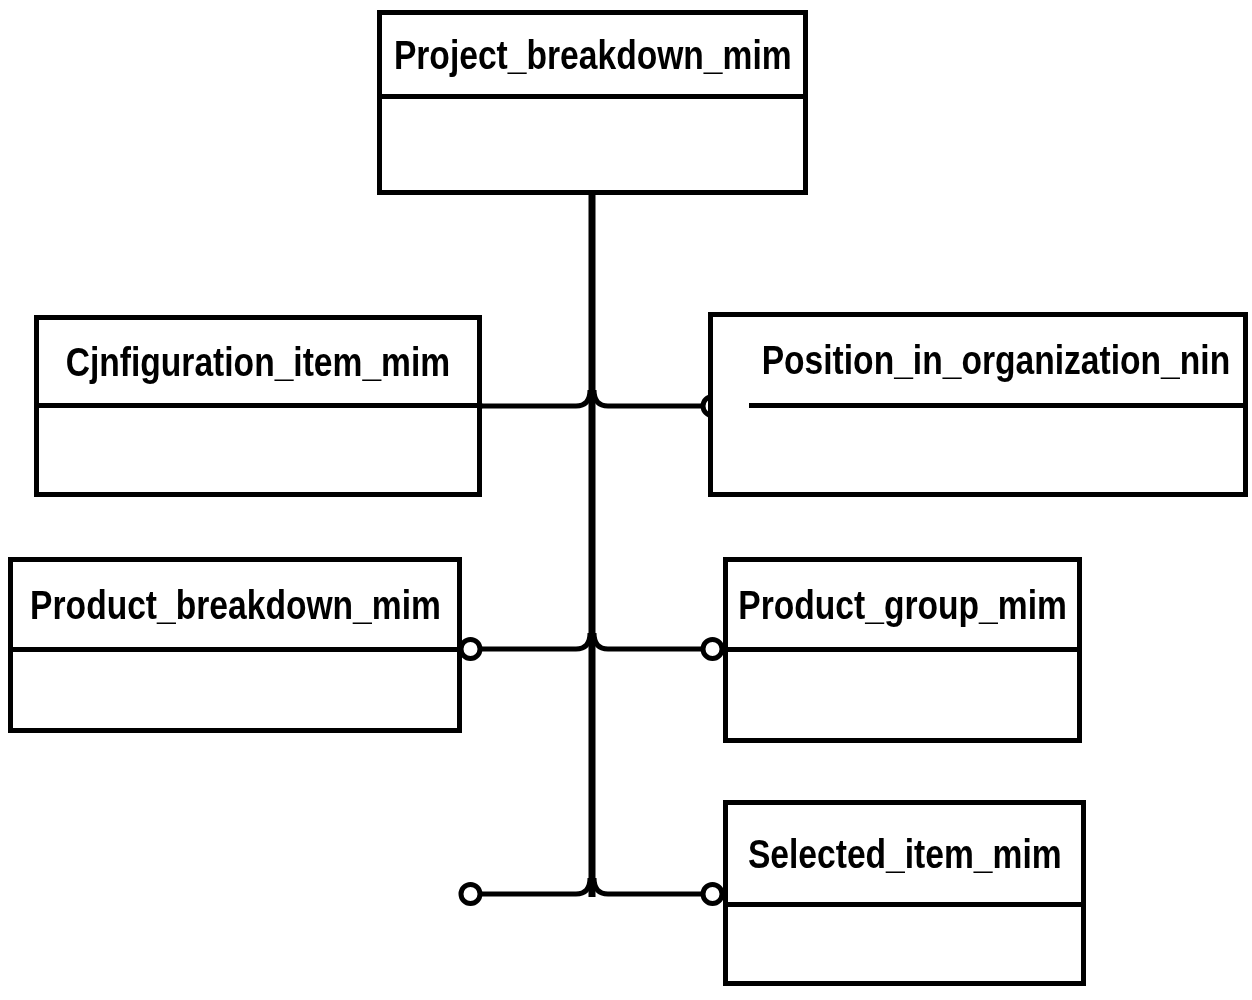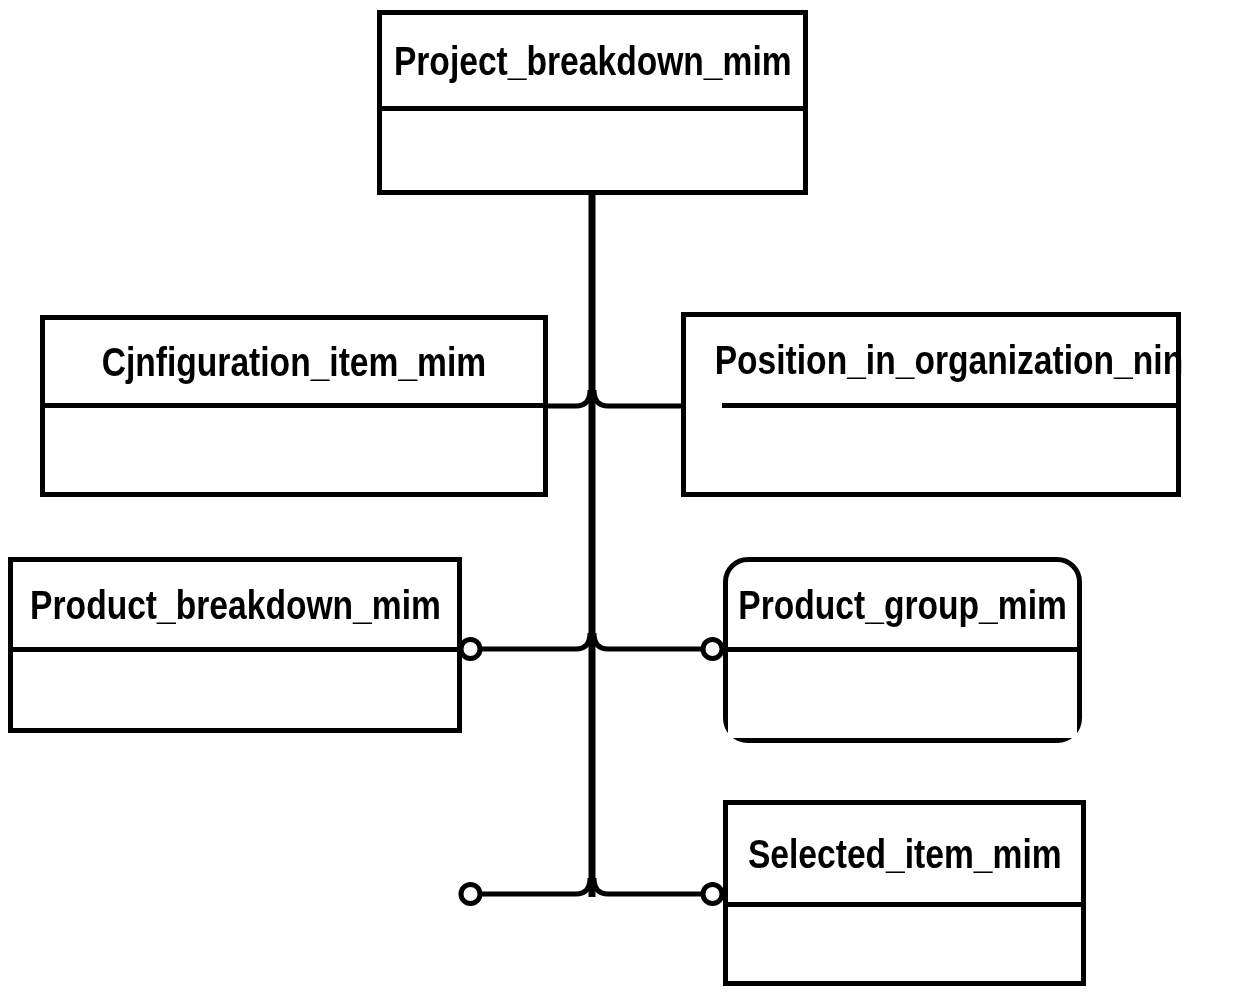--- a/index.html
+++ b/index.html
@@ -47,32 +47,32 @@
     transform: scaleX(0.84);
     transform-origin: center center;
   }
   .entity .body-compartment {
     flex: 1 1 auto;
     background: #ffffff;
   }
 
   
   #box-root              { left: 377px; top: 10px;  width: 431px; height: 185px; }
-  #box-root .title-compartment { height: 96px; }
+  #box-root .title-compartment { height: 84px; }
 
-  #box-configuration     { left: 40px;  top: 315px; width: 508px; height: 182px; gap: 6px; }
+  #box-configuration     { left: 34px;  top: 315px; width: 448px; height: 182px; gap: 6px; }
   #box-configuration .title-compartment { height: 88px; }
 
-  #box-position          { left: 681px; top: 312px; width: 500px; height: 185px; padding-left: 36px; }
+  #box-position          { left: 708px; top: 312px; width: 540px; height: 185px; padding-left: 36px; }
   #box-position .title-compartment { height: 91px; }
 
   #box-product-breakdown { left: 8px;   top: 557px; width: 454px; height: 176px; }
   #box-product-breakdown .title-compartment { height: 90px; }
 
-  #box-product-group     { left: 723px; top: 557px; width: 359px; height: 186px; border-radius: 25px; }
+  #box-product-group     { left: 723px; top: 557px; width: 359px; height: 186px; }
   #box-product-group .title-compartment { height: 90px; }
 
   #box-schedule          { left: 196px; top: 800px; width: 266px; height: 187px; }
   #box-schedule .title-compartment { height: 91px; }
 
   #box-selected-item     { left: 723px; top: 800px; width: 363px; height: 186px; }
   #box-selected-item .title-compartment { height: 102px; }
 </style>
 </head>
 <body>

